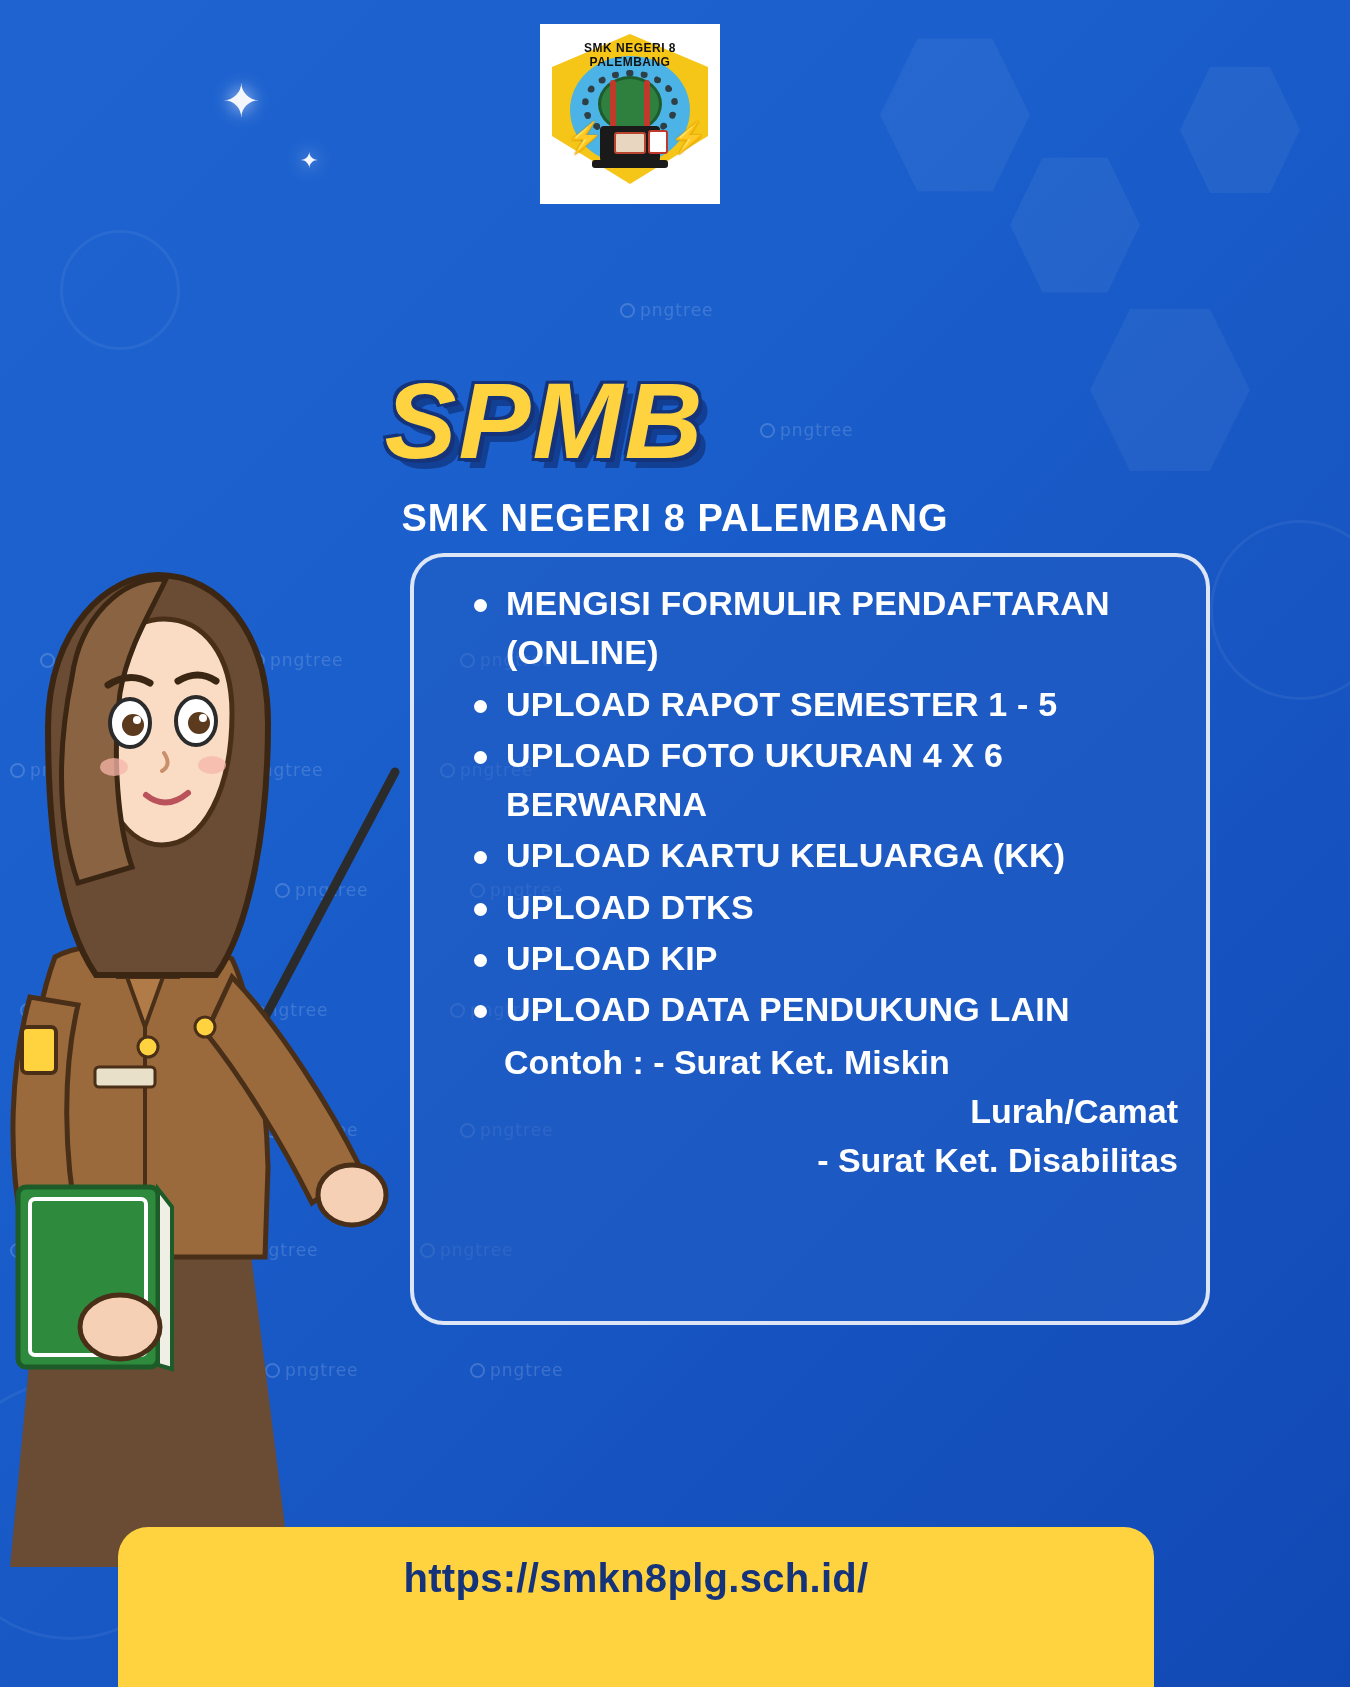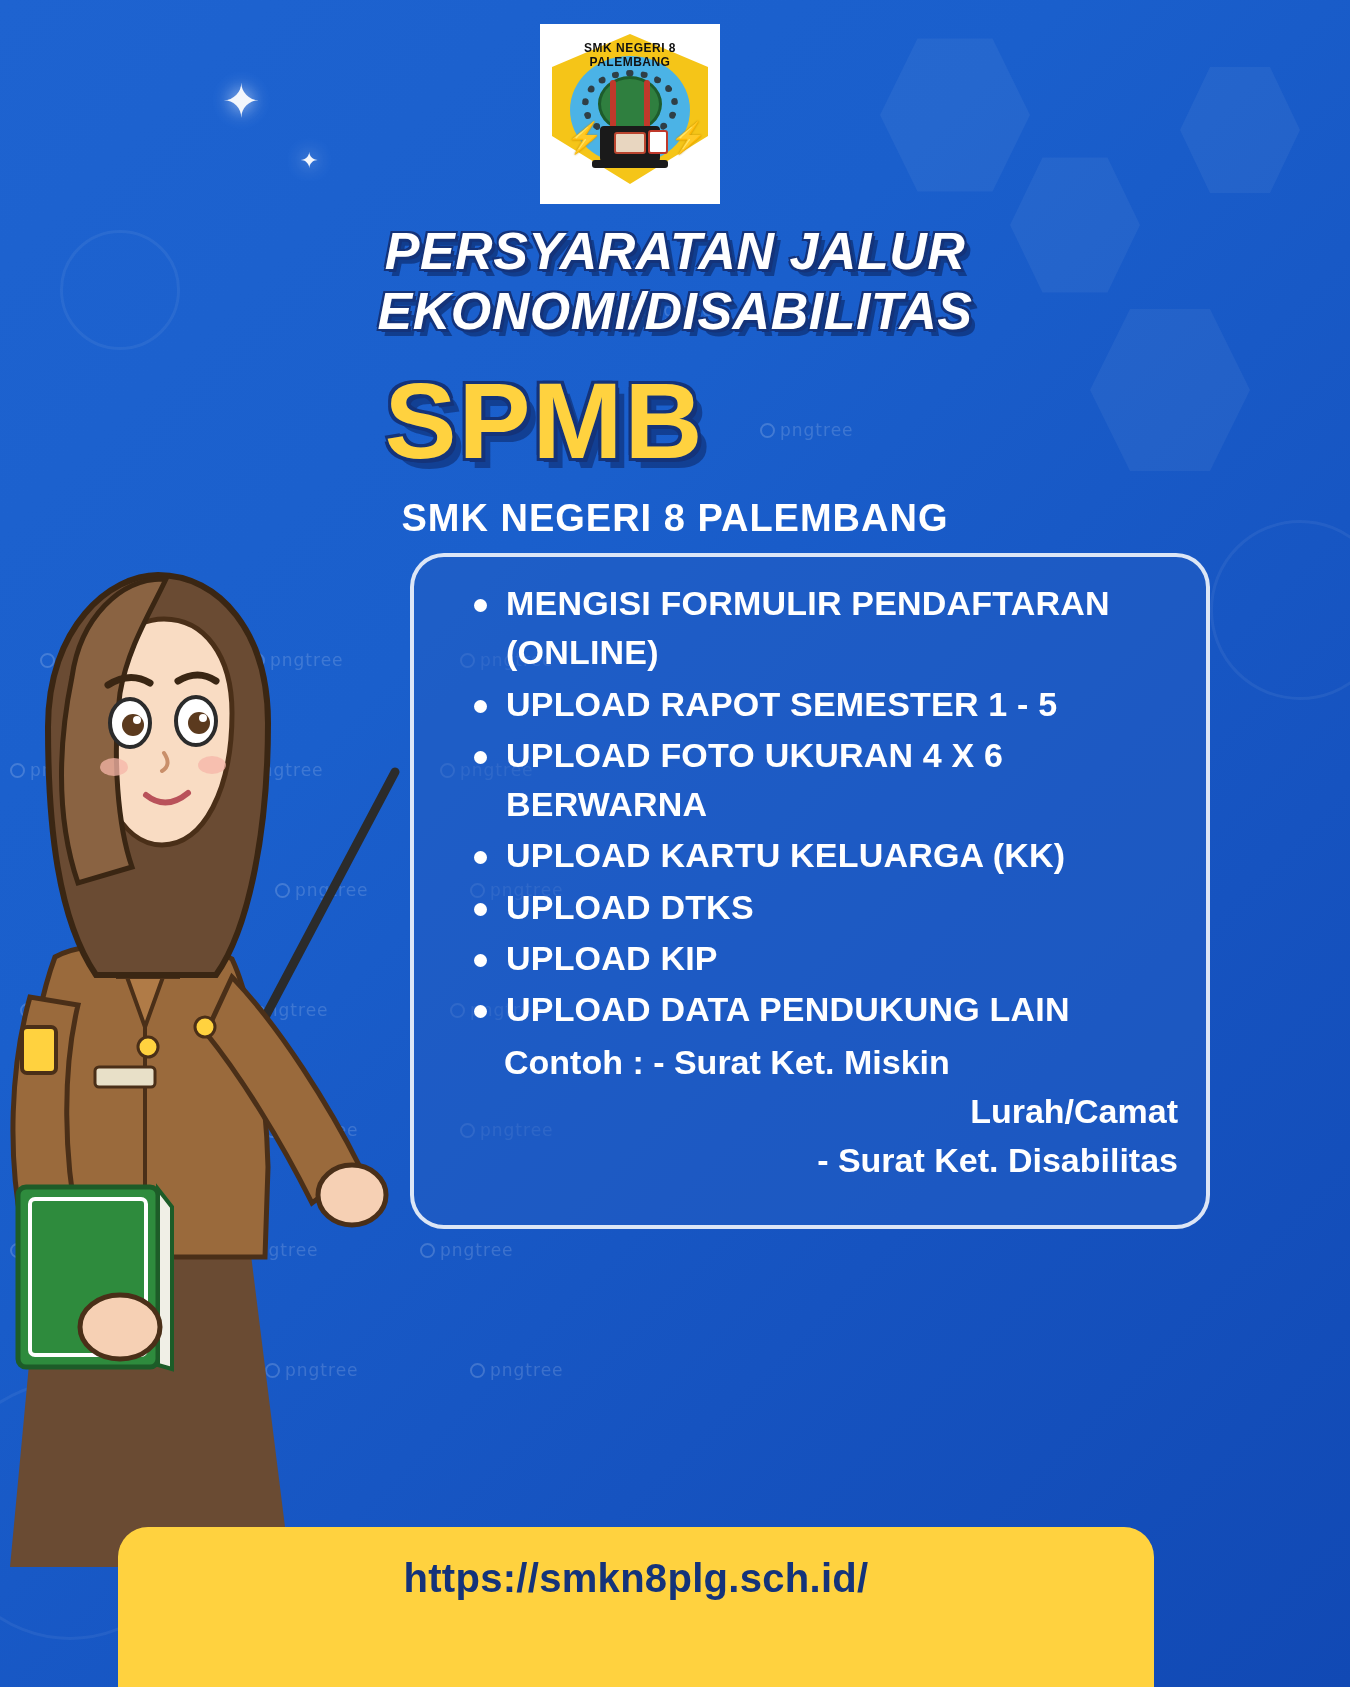--- a/index.html
+++ b/index.html
@@ -171,20 +171,21 @@
   }
   .spmb {
     position: absolute;
     top: 358px;
     left: 0;
     width: 1089px;
     text-align: center;
     z-index: 9;
     font-size: 108px;
     font-weight: 900;
+    font-style: italic;
     color: #ffd23f;
     letter-spacing: 2px;
     text-shadow:
       4px 4px 0 #14337a,
       -3px -3px 0 #14337a,
       3px -3px 0 #14337a,
       -3px 3px 0 #14337a,
       9px 10px 0 rgba(10,32,90,0.5);
   }
   .school {
@@ -199,21 +200,21 @@
     color: #ffffff;
     letter-spacing: 1px;
   }
 
   
   .panel {
     position: absolute;
     left: 410px;
     top: 553px;
     width: 800px;
-    height: 676px;
+    height: 772px;
     background: rgba(34,92,195,0.55);
     border: 4px solid rgba(255,255,255,0.85);
     border-radius: 34px;
     z-index: 7;
     padding: 22px 26px 18px 30px;
   }
   .req-list {
     list-style: none;
     margin: 0;
     padding: 0;
@@ -314,24 +315,20 @@
       <div class="logo-item" style="left:96px; top:96px; width:20px; height:24px; background:#ffffff; border:2px solid #c0392b;"></div>
       <div class="logo-bolt" style="left:14px; top:86px;">⚡</div>
       <div class="logo-bolt" style="left:118px; top:86px;">⚡</div>
       <div class="logo-text">
         <span>SMK NEGERI 8</span><br>
         <span>PALEMBANG</span>
       </div>
     </div>
   </div>
 
-  <div class="heading">
-    <div class="line">PERSYARATAN JALUR</div>
-    <div class="line">EKONOMI/DISABILITAS</div>
-  </div>
   <div class="spmb">SPMB</div>
   <div class="school">SMK NEGERI 8 PALEMBANG</div>
 
   <div class="teacher">
     <svg width="420" height="1040" viewBox="0 0 420 1040" xmlns="http://www.w3.org/2000/svg">
 
       <line x1="395" y1="245" x2="175" y2="660" stroke="#2b2b2b" stroke-width="9" stroke-linecap="round"></line>
 
       <path d="M40 720 L250 720 L290 1040 L10 1040 Z" fill="#6a4b33"></path>
 

